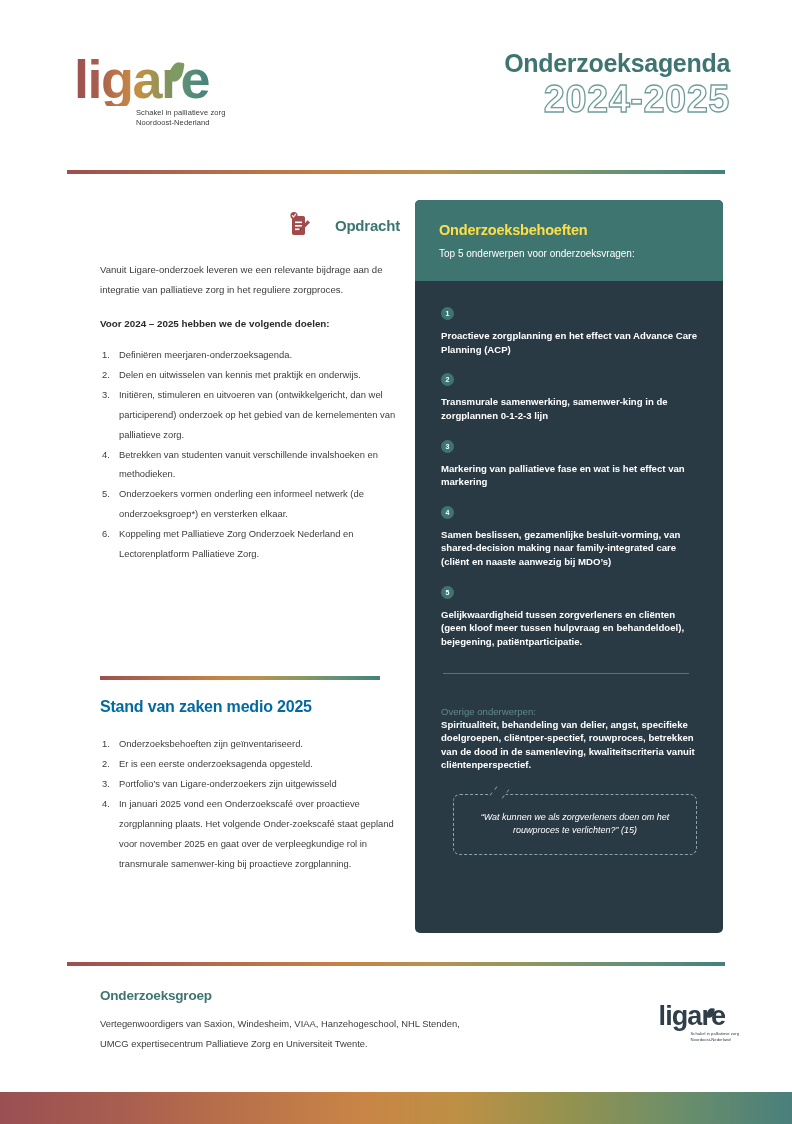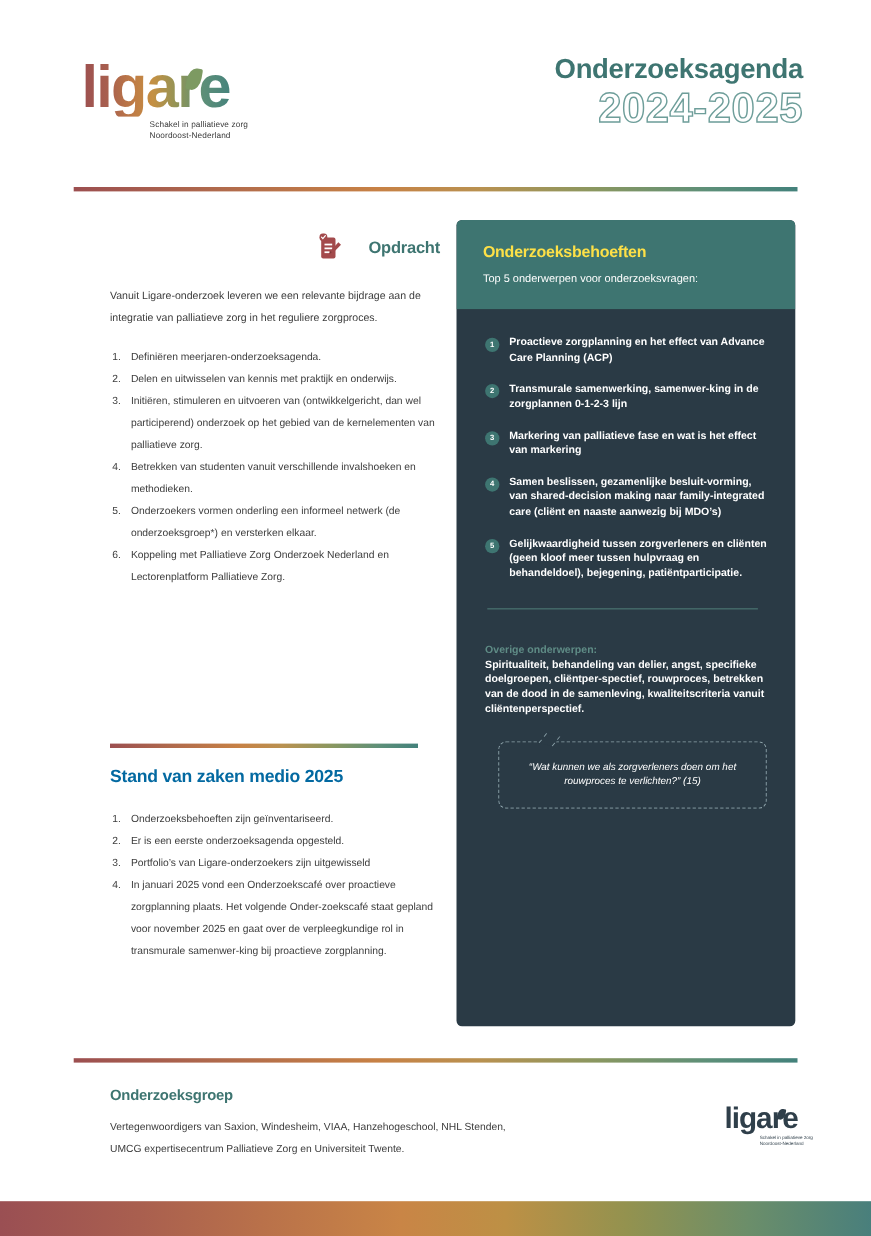--- a/index.html
+++ b/index.html
@@ -189,20 +189,21 @@
     color: #ffffff;
     line-height: 1.42;
   }
   .panel-body {
     padding: 24px 24px 20px 26px;
   }
   .need-item {
     display: flex;
     gap: 9px;
     margin-bottom: 15px;
+    flex-direction: column;
   }
   .badge {
     flex: 0 0 auto;
     width: 13px; height: 13px;
     border-radius: 50%;
     background: #3e7571;
     color: #ffffff;
     font-size: 7px;
     font-weight: bold;
     line-height: 13px;
@@ -240,21 +241,21 @@
     color: #ffffff;
     line-height: 1.5;
   }
   .panel-divider {
     height: 1px;
     background: #4d7a76;
     margin: 24px 10px 18px 2px;
   }
   .overige-label {
     font-size: 9.6px;
-    font-weight: bold;
+    font-weight: normal;
     color: #5f8c86;
     margin-bottom: 1px;
     margin-top: 32px;
   }
   .overige-text {
     font-size: 9.6px;
     font-weight: bold;
     color: #ffffff;
     line-height: 1.42;
   }
@@ -351,20 +352,21 @@
           <circle cx="6" cy="3.6" r="3.6" fill="#a34a4c"></circle>
           <path d="M4.3 3.6 L5.5 4.9 L7.8 2.2" stroke="#ffffff" stroke-width="1.1" fill="none" stroke-linecap="round"></path>
           <path d="M19.6 8.2 L22 10.6 L14.4 18.2 L11.4 19.2 L12.4 16.2 Z" fill="#a34a4c"></path>
           <path d="M11.4 19.2 L12.4 16.2 L13.6 17.4 Z" fill="#7e3739"></path>
         </svg>
       </span>
       <span class="section-title">Opdracht</span>
     </div>
 
     <div class="body-p">Vanuit Ligare-onderzoek leveren we een relevante bijdrage aan de integratie van palliatieve zorg in het reguliere zorgproces.</div>
+    <div class="body-strong">Voor 2024 – 2025 hebben we de volgende doelen:</div>
 
     <ol class="num-list">
       <li>Definiëren meerjaren-onderzoeksagenda.</li>
       <li>Delen en uitwisselen van kennis met praktijk en onderwijs.</li>
       <li>Initiëren, stimuleren en uitvoeren van (ontwikkelgericht, dan wel participerend) onderzoek op het gebied van de kernelementen van palliatieve zorg.</li>
       <li>Betrekken van studenten vanuit verschillende invalshoeken en methodieken.</li>
       <li>Onderzoekers vormen onderling een informeel netwerk (de onderzoeksgroep*) en versterken elkaar.</li>
       <li>Koppeling met Palliatieve Zorg Onderzoek Nederland en Lectorenplatform Palliatieve Zorg.</li>
     </ol>
   </div>

